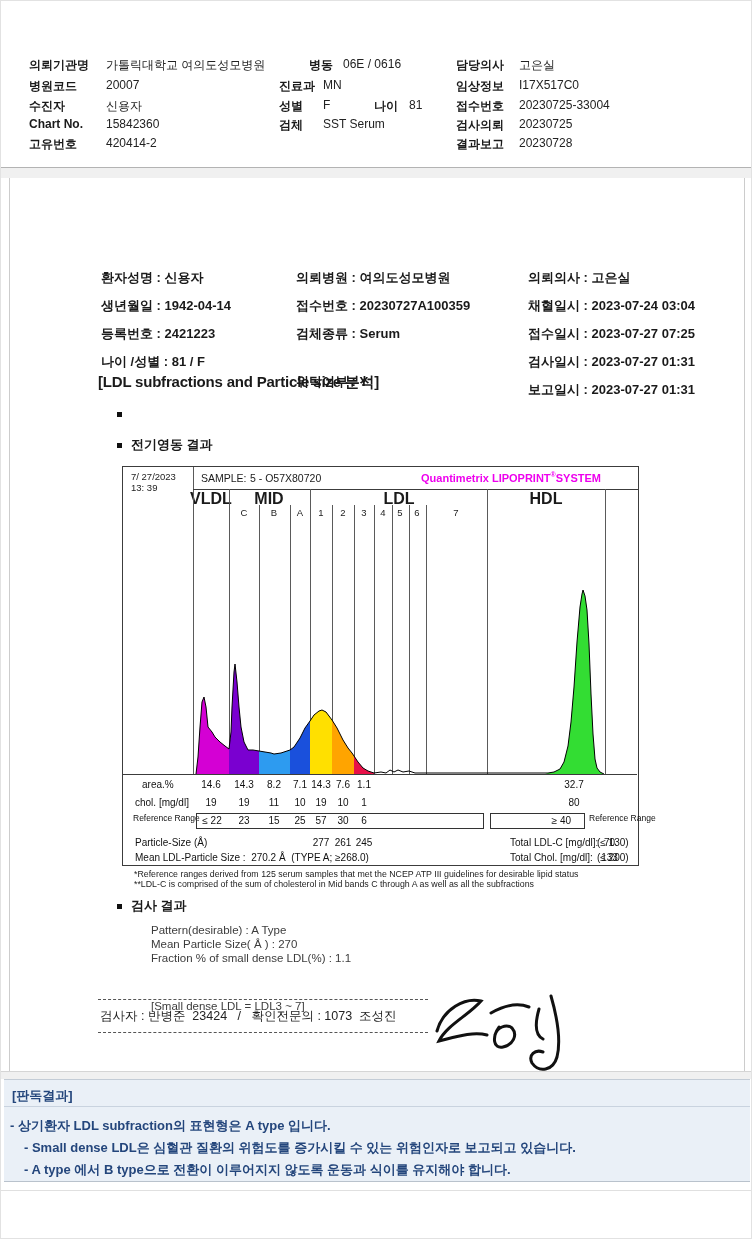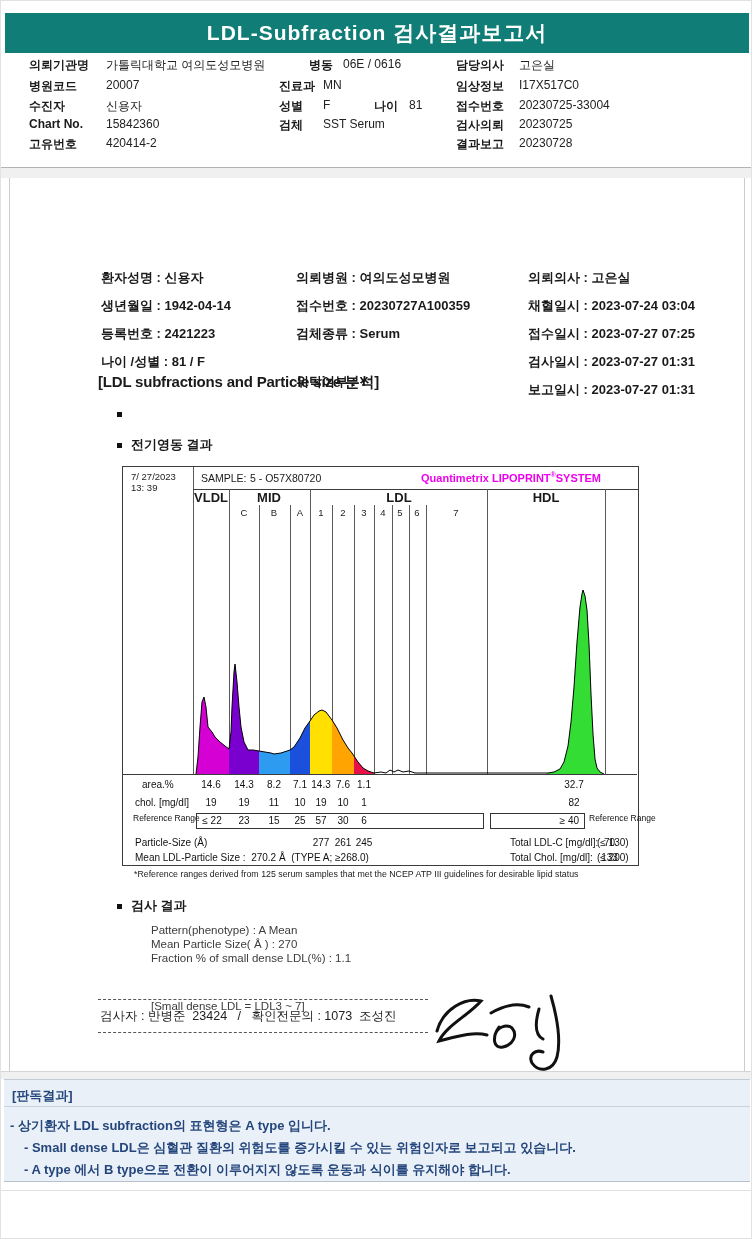--- a/index.html
+++ b/index.html
@@ -24,39 +24,38 @@
   .pline{font-size:13px;font-weight:bold;}
   .subsec{font-size:15px;font-weight:bold;letter-spacing:-0.2px;}
   .bullet-icon{width:5px;height:5px;background:#111;display:block;}
   .bl{font-size:13px;font-weight:bold;}
   .bv{font-size:12px;font-weight:bold;letter-spacing:-0.3px;}
   
   .chart-box{left:121px;top:465px;width:517px;height:400px;border:1.5px solid #3c3c3c;box-sizing:border-box;}
   .vline{position:absolute;width:1px;background:#5a5a5a;}
   .hline{position:absolute;height:1px;background:#3c3c3c;}
   .cb-small{font-size:9.5px;color:#222;}
-  .cb-band{font-size:13px;font-weight:bold;}
+  .cb-band{font-size:16px;font-weight:bold;}
   .cb-sub{font-size:9.5px;color:#222;}
   .brand{font-size:11px;font-weight:bold;color:#ee00ee;}
   .tbl{font-size:10px;color:#111;}
   .refbox{position:absolute;border:1px solid #333;height:16px;box-sizing:border-box;}
   .ref-sm{font-size:8.5px;line-height:9px;text-align:center;color:#111;}
   .fn{font-size:8.8px;color:#222;}
   .res{font-size:11.5px;color:#3c3c3c;line-height:14.5px;}
   .dash{border-top:1px dashed #555;height:0;}
   .interp{left:3px;top:1078px;width:746px;height:103px;background:#eaf0f7;
           border-top:1px solid #c3ccd6;border-bottom:1px solid #b9c2cc;box-sizing:border-box;}
   .interp-t{font-size:13px;font-weight:bold;color:#24467c;}
 </style>
 </head>
 <body>
 
 <div id="page">
 
-  <div class="abs titlebar">LDL-Subfraction 검사결과보고서</div>
 
   <div>
 
     <span class="abs hl" style="left:28px;top:56px">의뢰기관명</span>
     <span class="abs hv" style="left:105px;top:56px">가톨릭대학교 여의도성모병원</span>
     <span class="abs hl" style="left:28px;top:77px">병원코드</span>
     <span class="abs hv" style="left:105px;top:77px">20007</span>
     <span class="abs hl" style="left:28px;top:97px">수진자</span>
     <span class="abs hv" style="left:105px;top:97px">신용자</span>
     <span class="abs hl" style="left:28px;top:116px">Chart No.</span>
@@ -179,52 +178,53 @@
     <span class="abs tbl ctr" style="left:451px;top:312px">32.7</span>
 
     <span class="abs tbl" style="left:12px;top:330px">chol. [mg/dl]</span>
     <span class="abs tbl ctr" style="left:88px;top:330px">19</span>
     <span class="abs tbl ctr" style="left:121px;top:330px">19</span>
     <span class="abs tbl ctr" style="left:151px;top:330px">11</span>
     <span class="abs tbl ctr" style="left:177px;top:330px">10</span>
     <span class="abs tbl ctr" style="left:198px;top:330px">19</span>
     <span class="abs tbl ctr" style="left:220px;top:330px">10</span>
     <span class="abs tbl ctr" style="left:241px;top:330px">1</span>
-    <span class="abs tbl ctr" style="left:451px;top:330px">82</span>
+    <span class="abs tbl ctr" style="left:451px;top:330px">80</span>
 
     <span class="abs ref-sm" style="left:10px;top:347px;width:56px">Reference Range</span>
     <div class="refbox" style="left:73px;top:346px;width:288px"></div>
     <span class="abs tbl ctr" style="left:89px;top:348px">≤ 22</span>
     <span class="abs tbl ctr" style="left:121px;top:348px">23</span>
     <span class="abs tbl ctr" style="left:151px;top:348px">15</span>
     <span class="abs tbl ctr" style="left:177px;top:348px">25</span>
     <span class="abs tbl ctr" style="left:198px;top:348px">57</span>
     <span class="abs tbl ctr" style="left:220px;top:348px">30</span>
     <span class="abs tbl ctr" style="left:241px;top:348px">6</span>
     <div class="refbox" style="left:367px;top:346px;width:95px"></div>
-    <span class="abs tbl" style="left:367px;top:348px;width:89px;text-align:right">≥ 40</span>
+    <span class="abs tbl" style="left:367px;top:348px;width:81px;text-align:right">≥ 40</span>
     <span class="abs ref-sm" style="left:466px;top:347px;width:50px">Reference Range</span>
 
     <span class="abs tbl" style="left:12px;top:370px">Particle-Size (Å)</span>
     <span class="abs tbl ctr" style="left:198px;top:370px">277</span>
     <span class="abs tbl ctr" style="left:220px;top:370px">261</span>
     <span class="abs tbl ctr" style="left:241px;top:370px">245</span>
     <span class="abs tbl pre" style="left:387px;top:370px">Total LDL-C [mg/dl]:  70</span>
     <span class="abs tbl" style="left:474px;top:370px">(≤ 130)</span>
 
     <span class="abs tbl pre" style="left:12px;top:385px">Mean LDL-Particle Size :  270.2 Å  (TYPE A; ≥268.0)</span>
     <span class="abs tbl pre" style="left:387px;top:385px">Total Chol. [mg/dl]:   133</span>
     <span class="abs tbl" style="left:474px;top:385px">(≤ 200)</span>
   </div>
 
   <span class="abs fn" style="left:133px;top:868px">*Reference ranges derived from 125 serum samples that met the NCEP ATP III guidelines for desirable lipid status</span>
+  <span class="abs fn" style="left:133px;top:878px">**LDL-C is comprised of the sum of cholesterol in Mid bands C through A as well as all the subfractions</span>
 
   <span class="abs bullet-icon" style="left:116px;top:903px"></span>
   <span class="abs bl" style="left:130px;top:896px">검사 결과</span>
-  <span class="abs res" style="left:150px;top:922px">Pattern(phenotype) : A Mean</span>
+  <span class="abs res" style="left:150px;top:922px">Pattern(desirable) : A Type</span>
   <span class="abs res" style="left:150px;top:936px">Mean Particle Size( Å ) : 270</span>
   <span class="abs res" style="left:150px;top:950px">Fraction % of small dense LDL(%) : 1.1</span>
   <span class="abs res" style="left:150px;top:998px">[Small dense LDL = LDL3 ~ 7]</span>
 
   <div class="abs dash" style="left:97px;top:998px;width:330px"></div>
   <span class="abs pre" style="left:99px;top:1007px;font-size:12.5px;color:#222">검사자 : 반병준  23424   /   확인전문의 : 1073  조성진</span>
   <div class="abs dash" style="left:97px;top:1031px;width:330px"></div>
   <svg class="abs" style="left:428px;top:990px" width="155" height="85" viewBox="0 0 155 85">
     <g fill="none" stroke="#111" stroke-width="3" stroke-linecap="round">
       <path d="M8,40 C14,18 36,6 52,10 C40,24 18,34 10,50 C26,46 44,40 58,44"></path>

